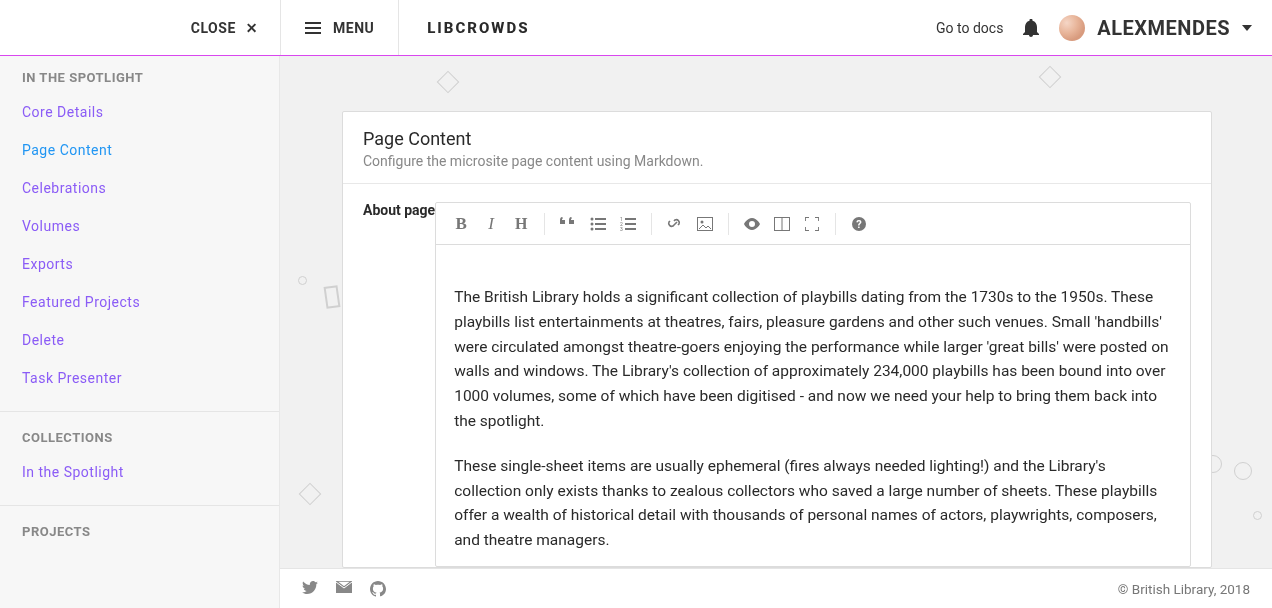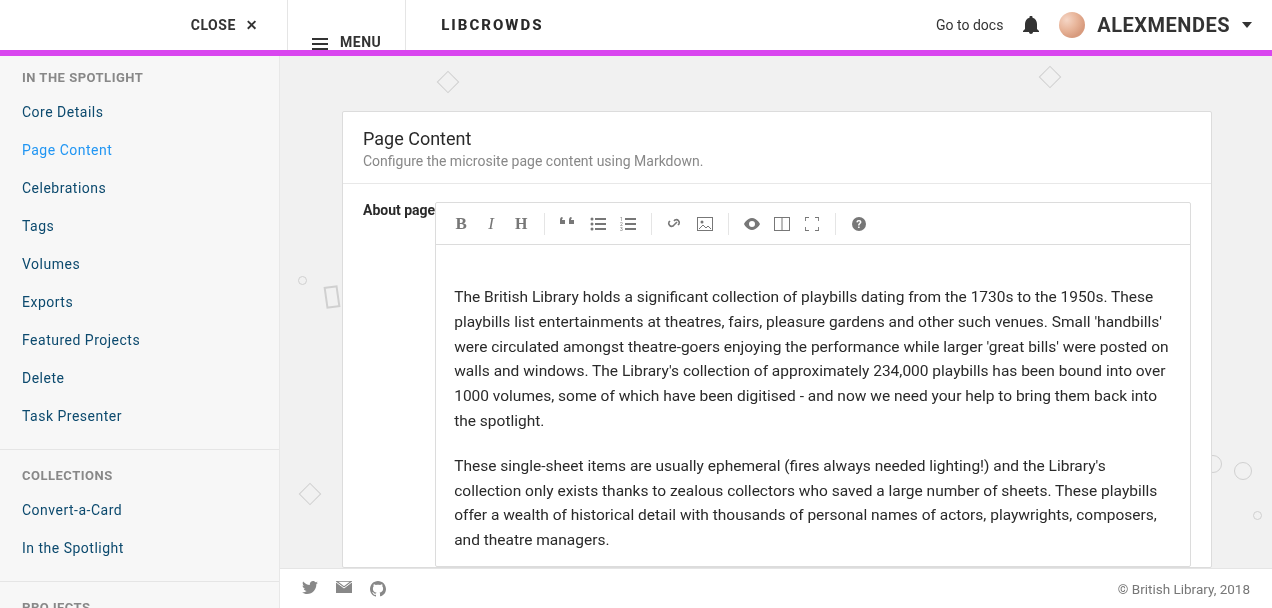--- a/index.html
+++ b/index.html
@@ -1,35 +1,35 @@
 <!DOCTYPE html>
 <html><head>
   <meta charset="utf-8">
   <style>
     * { box-sizing: border-box; margin: 0; padding: 0; }
     body { font-family: -apple-system, BlinkMacSystemFont, "Segoe UI", Roboto, Helvetica, Arial, sans-serif; color: #333; background: #f5f5f5; width: 1272px; height: 608px; overflow: hidden; position: relative; }
     
-    .top-bar { position: absolute; top: 0; left: 0; right: 0; height: 56px; background: #fff; border-bottom: 6px solid #d946ef; display: flex; align-items: center; z-index: 10; gap: 7px; }
+    .top-bar { position: absolute; top: 0; left: 0; right: 0; height: 56px; background: #fff; border-bottom: 1px solid #d946ef; display: flex; align-items: center; z-index: 10; }
     .close-btn { width: 280px; display: flex; justify-content: flex-end; align-items: center; padding-right: 22px; height: 100%; font-weight: 700; letter-spacing: 0.5px; font-size: 14px; cursor: pointer; color: #333; }
     .close-btn .x { margin-left: 10px; font-weight: 900; font-size: 14px; }
-    .menu-btn { display: flex; align-items: flex-end; padding: 0 24px; height: 100%; border-left: 1px solid #e5e5e5; border-right: 1px solid #e5e5e5; font-weight: 700; letter-spacing: 0.5px; font-size: 14px; cursor: pointer; }
+    .menu-btn { display: flex; align-items: center; padding: 0 24px; height: 100%; border-left: 1px solid #e5e5e5; border-right: 1px solid #e5e5e5; font-weight: 700; letter-spacing: 0.5px; font-size: 14px; cursor: pointer; }
     .menu-btn .ham { margin-right: 12px; }
     .brand { margin-left: 28px; font-weight: 800; letter-spacing: 2px; font-size: 15px; color: #2a2a2a; }
     .top-right { margin-left: auto; display: flex; align-items: center; padding-right: 20px; height: 100%; gap: 20px; }
     .docs-link { font-size: 14px; color: #333; cursor: pointer; }
     .bell { cursor: pointer; color: #333; }
     .user-block { display: flex; align-items: center; gap: 12px; cursor: pointer; font-weight: 700; letter-spacing: 0.5px; font-size: 20px; }
     .avatar { width: 26px; height: 26px; border-radius: 50%; background: radial-gradient(circle at 30% 30%, #f5d6c6, #e8b59a 40%, #d89b7e 70%); position: relative; overflow: hidden; }
     .caret-icon { display: inline-block; }
     
     .sidebar { position: absolute; top: 0; left: 0; width: 280px; height: 100%; background: #f7f7f7; border-right: 1px solid #e8e8e8; padding-top: 56px; overflow-y: auto; }
     .sidebar::-webkit-scrollbar { width: 6px; }
     .sidebar::-webkit-scrollbar-thumb { background: #bbb; }
     .side-section-header { font-size: 13px; font-weight: 700; letter-spacing: 0.5px; color: #888; padding: 14px 22px 8px 22px; }
-    .side-item { display: block; font-size: 14px; letter-spacing: 0.5px; color: #0c4a6e; padding: 11px 22px; cursor: pointer; }
+    .side-item { display: block; font-size: 14px; letter-spacing: 0.5px; color: #8b5cf6; padding: 11px 22px; cursor: pointer; }
     .side-item.active { color: #2196F3; }
     .side-divider { border-top: 1px solid #e5e5e5; margin: 14px 0 4px 0; }
     
     .main { position: absolute; top: 56px; left: 280px; right: 0; bottom: 40px; overflow: hidden; background: #f1f1f1; }
     .bg-shapes { position: absolute; inset: 0; pointer-events: none; }
     .shape { position: absolute; border: 1.5px solid #d0d0d0; }
     .diamond { width: 16px; height: 16px; transform: rotate(45deg); }
     .circle { width: 18px; height: 18px; border-radius: 50%; }
     .rect-shape { width: 14px; height: 22px; transform: rotate(-8deg); border-width: 2px; }
     
@@ -88,29 +88,27 @@
       </span>
     </div>
   </div>
 </div>
 
 <div class="sidebar">
   <div class="side-section-header">IN THE SPOTLIGHT</div>
   <div class="side-item">Core Details</div>
   <div class="side-item active">Page Content</div>
   <div class="side-item">Celebrations</div>
-  <div class="side-item">Tags</div>
   <div class="side-item">Volumes</div>
   <div class="side-item">Exports</div>
   <div class="side-item">Featured Projects</div>
   <div class="side-item">Delete</div>
   <div class="side-item">Task Presenter</div>
   <div class="side-divider"></div>
   <div class="side-section-header">COLLECTIONS</div>
-  <div class="side-item">Convert-a-Card</div>
   <div class="side-item">In the Spotlight</div>
   <div class="side-divider"></div>
   <div class="side-section-header">PROJECTS</div>
 </div>
 
 <div class="main">
   <div class="bg-shapes">
     <div class="shape diamond" style="top:18px; left:160px;"></div>
     <div class="shape diamond" style="top:13px; left:762px;"></div>
     <div class="shape circle" style="top:220px; left:18px; width:9px; height:9px;"></div>

